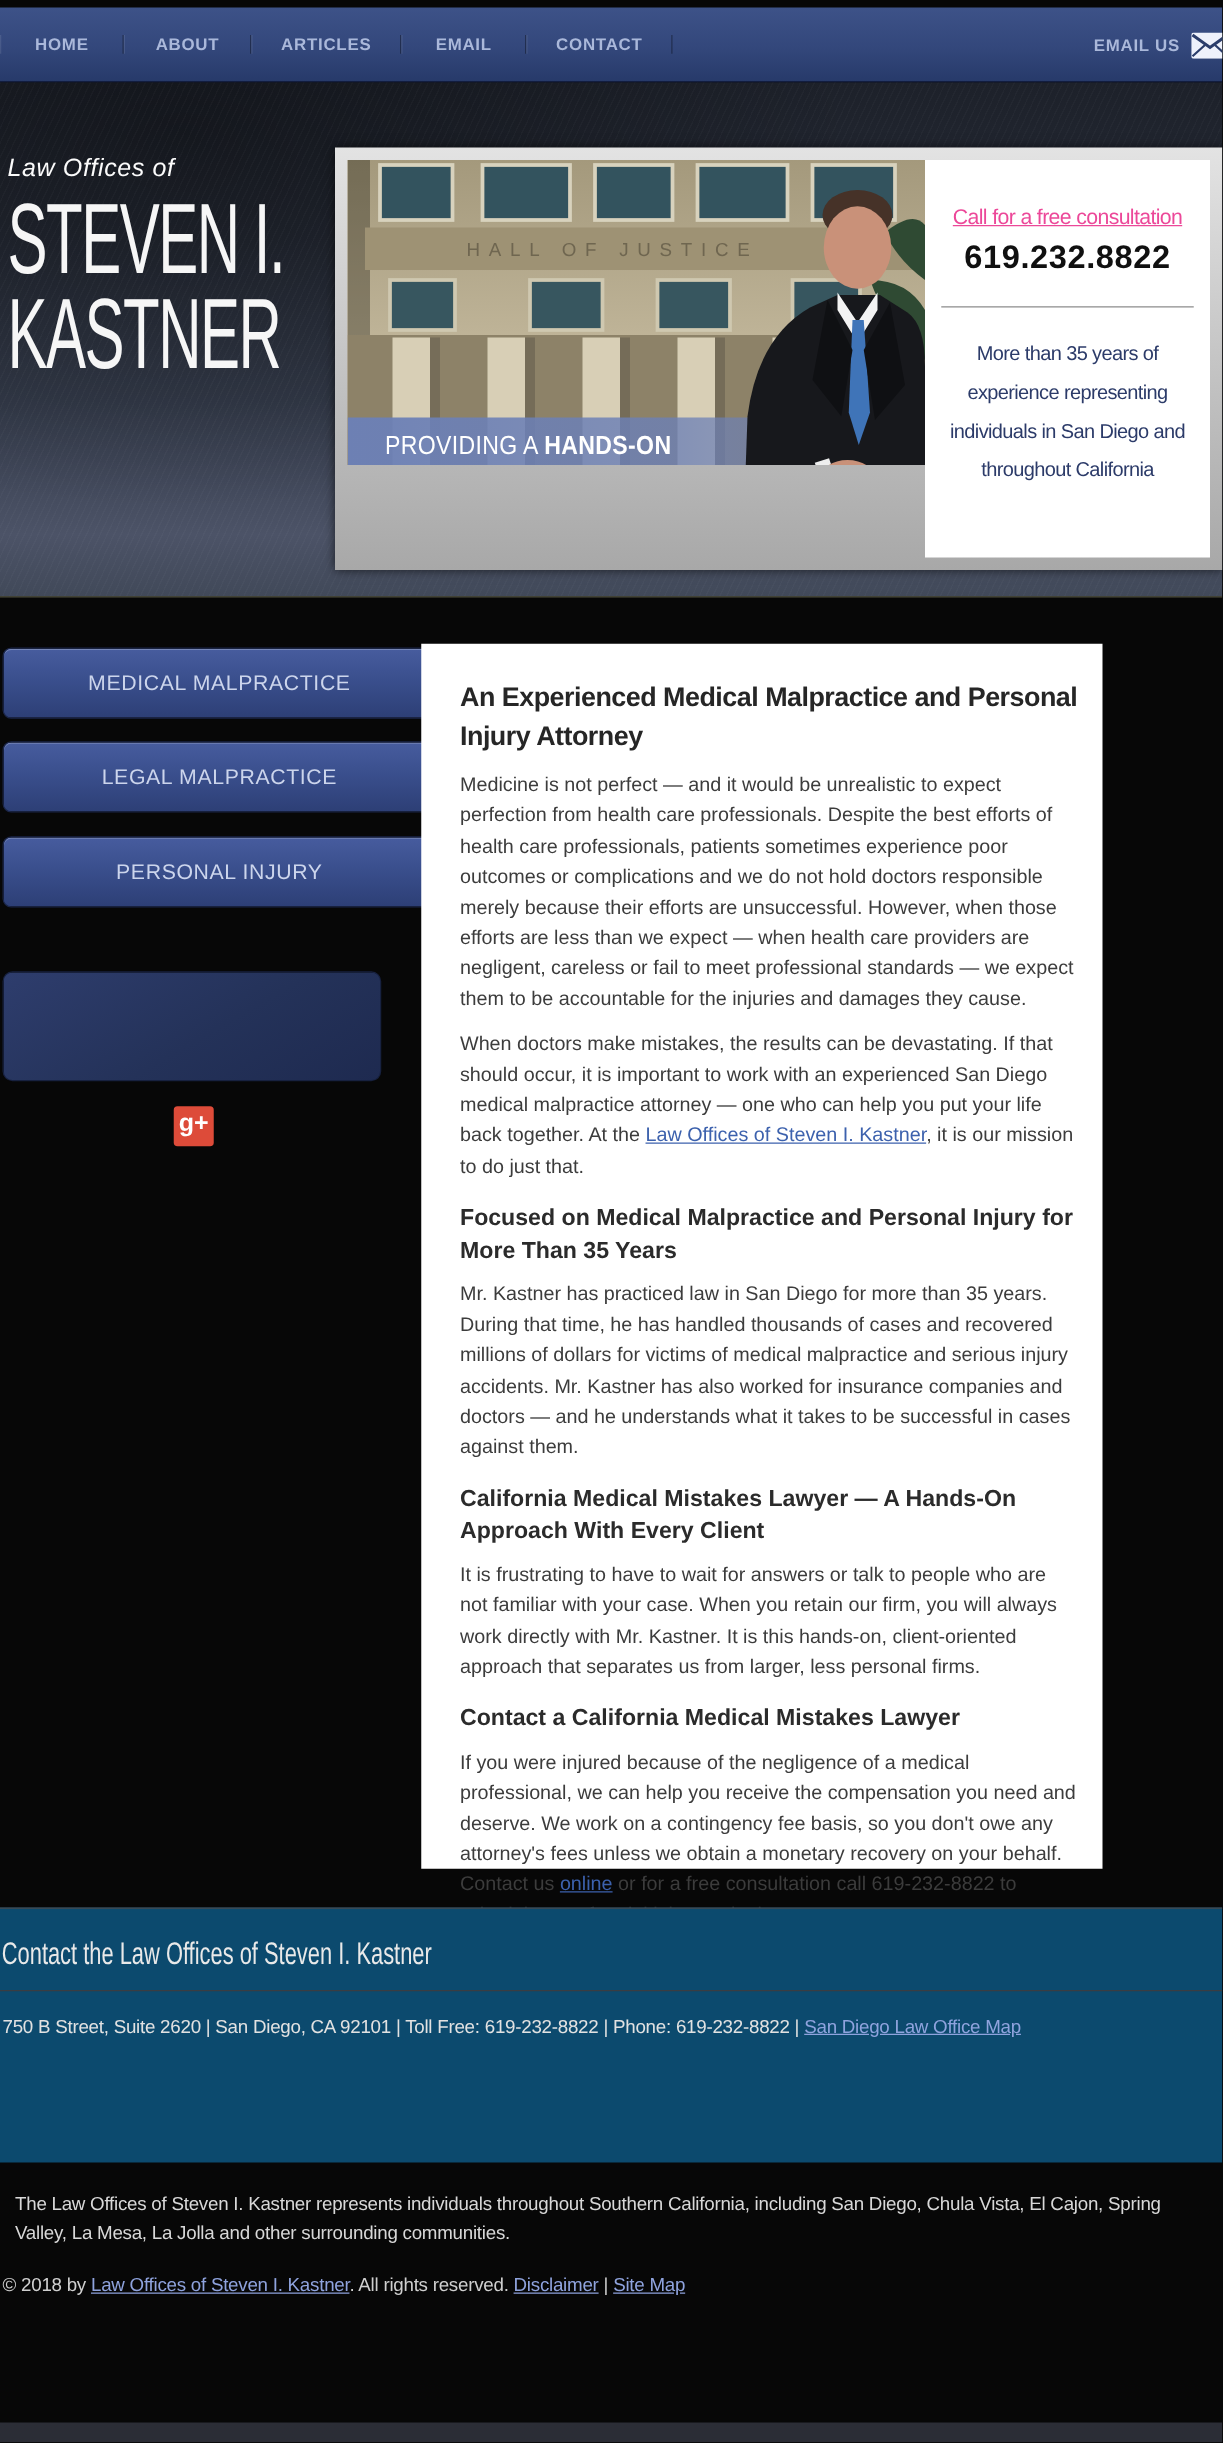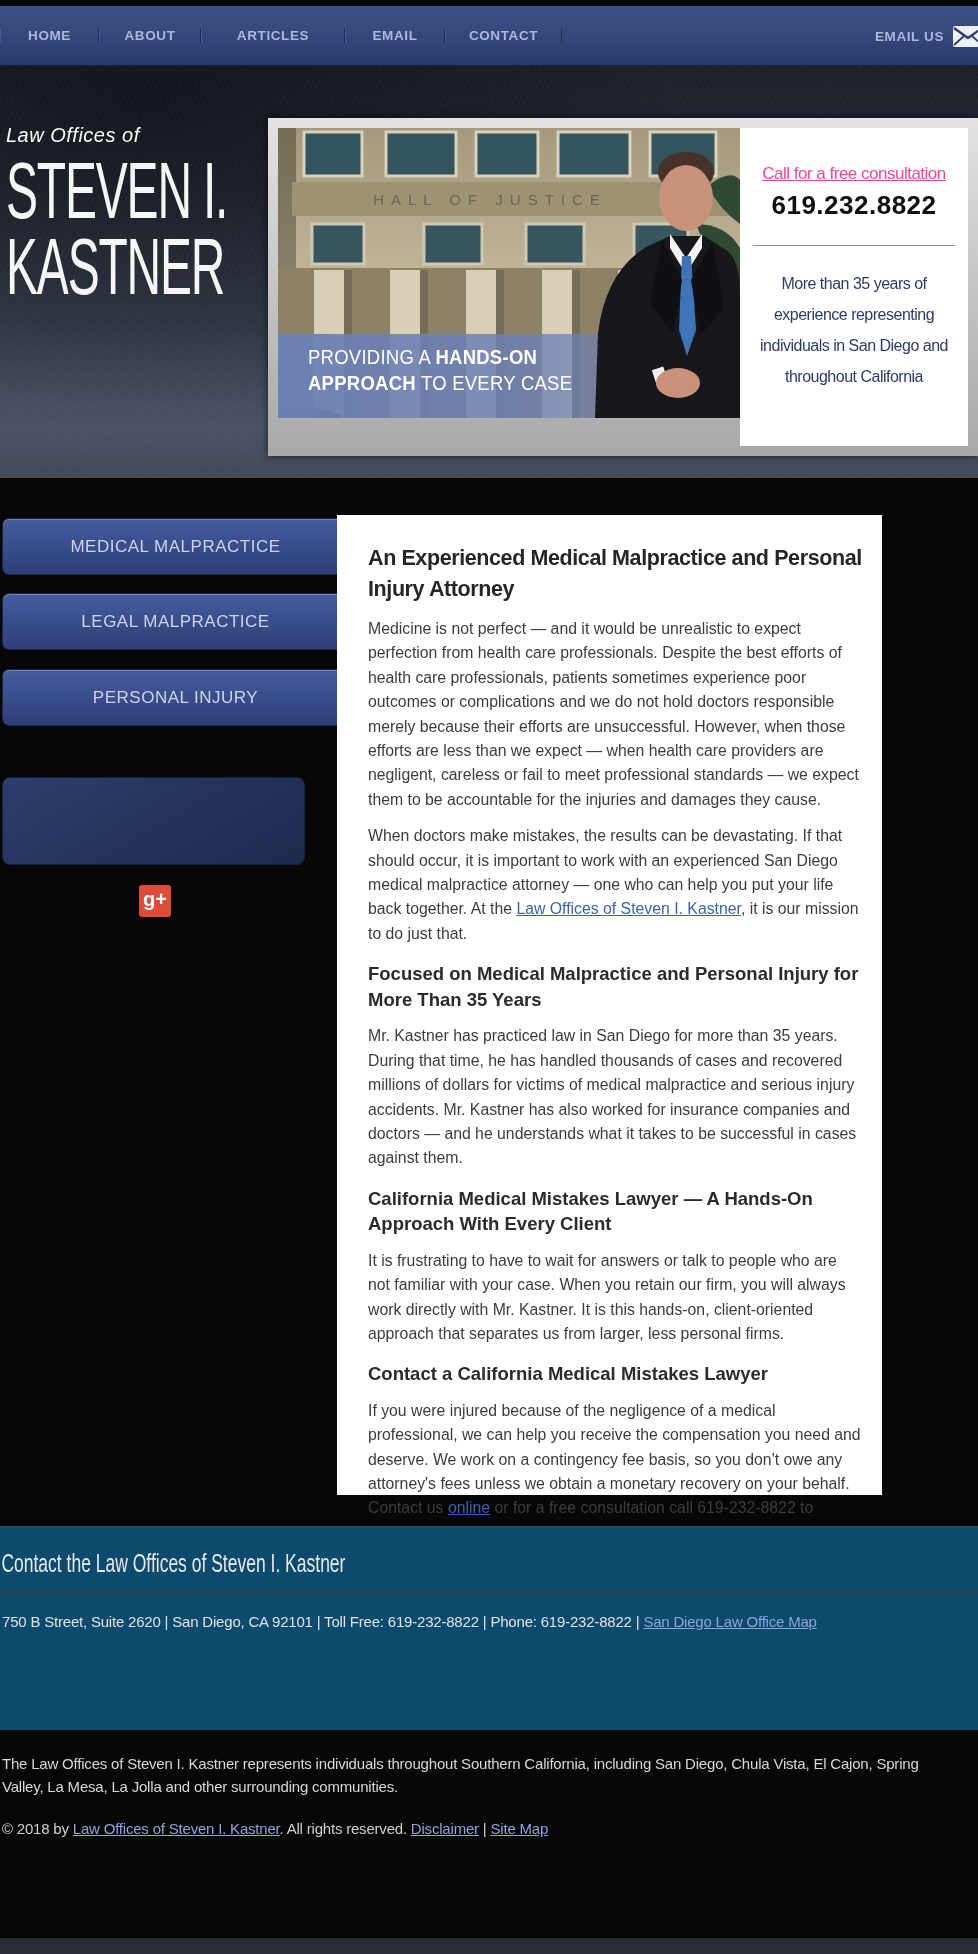--- a/index.html
+++ b/index.html
@@ -7,21 +7,21 @@
   .page { position:relative; width:978px; height:1954px; overflow:hidden; background:#070707; }
 
   
   .topnav { position:absolute; top:6px; left:0; width:978px; height:60px;
     background:linear-gradient(180deg,#3d5288 0%,#33477b 55%,#273a6a 100%);
     border-bottom:1px solid #15204a; display:flex; align-items:center; }
   .nav-item { display:flex; align-items:center; justify-content:center;
     color:#aab8da; font-size:13.5px; font-weight:bold; letter-spacing:0.6px;
     border-left:1px solid rgba(255,255,255,0.10); border-right:1px solid rgba(0,0,0,0.35);
     text-decoration:none; cursor:pointer; }
-  .nav-item.w1{width:99px}.nav-item.w2{width:102px}.nav-item.w3{width:144px}.nav-item.w4{width:100px}.nav-item.w5{width:117px}
+  .nav-item.w1{width:99px}.nav-item.w2{width:102px}.nav-item.w3{width:120px}.nav-item.w4{width:100px}.nav-item.w5{width:117px}
   .email-us { position:absolute; right:-5px; top:0; height:60px; display:flex; align-items:center;
     color:#aab8da; font-size:13.5px; font-weight:bold; letter-spacing:0.6px; cursor:pointer; }
   .email-us svg { margin-left:9px; }
 
   
   .masthead { position:absolute; top:66px; left:0; width:978px; height:412px;
     background:
       repeating-linear-gradient(115deg, rgba(255,255,255,0.025) 0 1px, rgba(0,0,0,0) 1px 5px),
       radial-gradient(ellipse 900px 500px at 15% 10%, rgba(0,0,0,0.35), rgba(0,0,0,0) 60%),
       linear-gradient(180deg,#1d212a 0%,#252a35 30%,#333a49 62%,#4c5367 88%,#414959 100%);
@@ -29,21 +29,21 @@
 
   .logo { position:absolute; left:6px; top:58px; color:#f4f4f4; }
   .logo-prefix { font-style:italic; font-size:20px; color:#fbfbfb; letter-spacing:0.5px; }
   .logo-name { margin-top:6px; font-size:80px; line-height:76px; letter-spacing:-2px;
     transform:scaleX(0.60); transform-origin:left top; white-space:nowrap; color:#f6f6f6; }
 
   
   .hero { position:absolute; left:268px; top:52px; width:710px; height:338px; padding:10px;
     background:linear-gradient(180deg,#e3e3e3 0%,#c2c2c2 55%,#a8a8a8 100%);
     box-shadow:0 0 8px rgba(0,0,0,0.65); display:flex; }
-  .hero-photo { position:relative; width:462px; height:290px; overflow:hidden; background:#a89a7e;text-decoration:underline; }
+  .hero-photo { position:relative; width:462px; height:244px; overflow:hidden; background:#a89a7e;text-decoration:underline; }
   .hero-photo svg { position:absolute; left:0; top:0; }
   .overlay-text { position:absolute; left:30px; top:216px; color:#ffffff;
     font-size:21px; line-height:26px; letter-spacing:0.3px;
     transform:scaleX(0.88); transform-origin:left top; white-space:nowrap; font-weight:400;}
   .overlay-text b { font-weight:bold; }
   .hero-cta { width:228px; height:318px; background:#ffffff; text-align:center; padding-top:36px; }
   .cta-title { color:#ec4899; font-size:17px; letter-spacing:-0.5px;text-decoration:underline; }
   .cta-phone { color:#101010; font-size:26px; font-weight:bold; margin-top:6px; letter-spacing:0.5px; }
   .cta-divider { border:none; border-top:1px solid #8c8c8c; margin:24px 13px 0 13px; }
   .cta-tagline { color:#2c3b69; font-size:16px; line-height:31px; letter-spacing:-0.5px;
@@ -74,21 +74,21 @@
   .content a { color:#3c61ad; text-decoration:underline; cursor:pointer; }
 
   
   .footer-main { position:absolute; left:0; top:1526px; width:978px; height:204px;
     background:#0c4a6e; border-top:1px solid #47494e; color:#e9e9e9; }
   .footer-heading { font-size:25px; font-weight:400; letter-spacing:0;
     padding:22px 0 0 2px; transform:scaleX(0.70); transform-origin:left top; white-space:nowrap; }
   .footer-rule { border:none; border-top:1px solid #3b3d42; margin-top:14px; }
   .footer-address { font-size:15px; color:#e2e2e2; padding:20px 0 0 2px; letter-spacing:-0.2px; }
   .footer-address a { color:#8fa3de; text-decoration:underline; cursor:pointer; }
-  .footer-disclaimer { position:absolute; left:2px; top:1752px; width:952px;
+  .footer-disclaimer { position:absolute; left:12px; top:1752px; width:952px;
     color:#d8d8d8; font-size:15px; line-height:23px; letter-spacing:-0.2px; }
   .footer-copy { position:absolute; left:2px; top:1820px; width:952px;
     color:#cfcfcf; font-size:15px; letter-spacing:-0.2px; }
   .footer-copy a { color:#8fa3de; text-decoration:underline; cursor:pointer; }
   .bottom-strip { position:absolute; left:0; top:1938px; width:978px; height:16px; background:#2b2d36; }
 </style>
 </head>
 <body>
 
 <div class="page">

